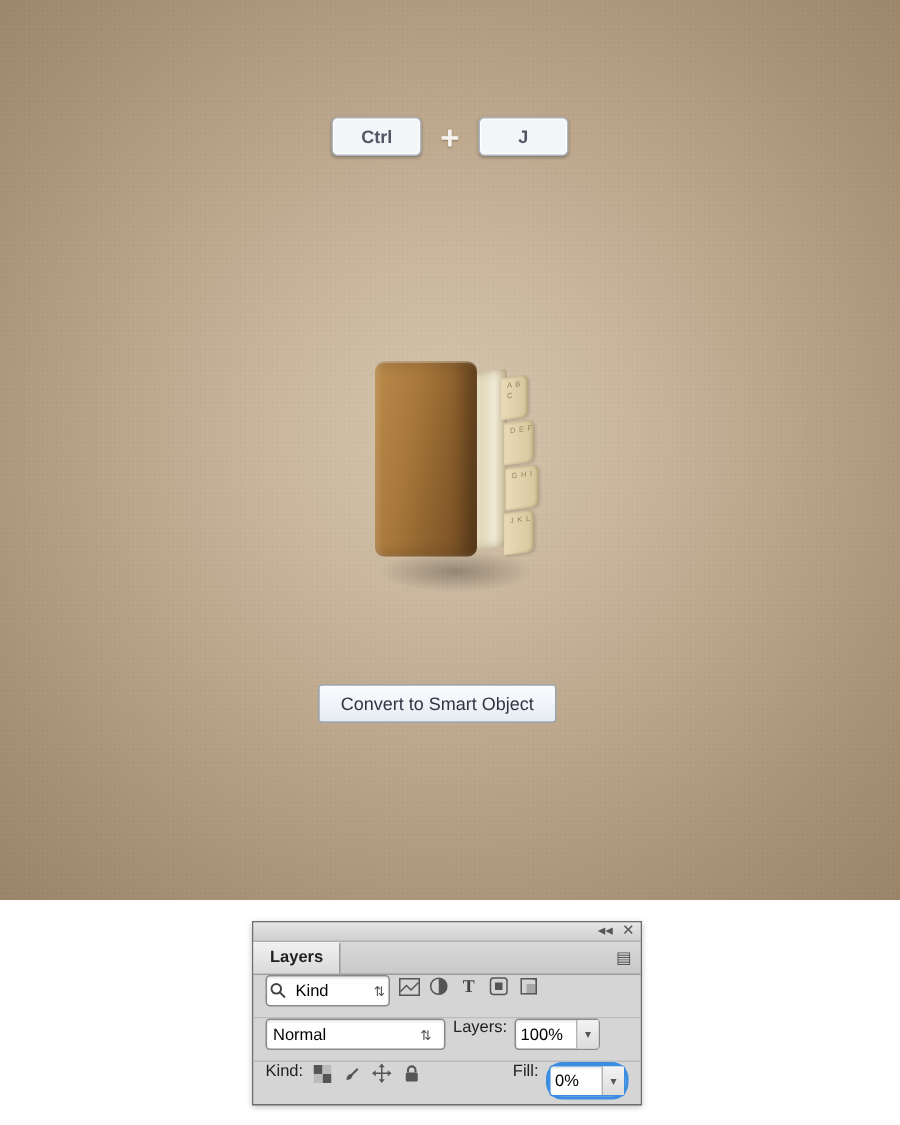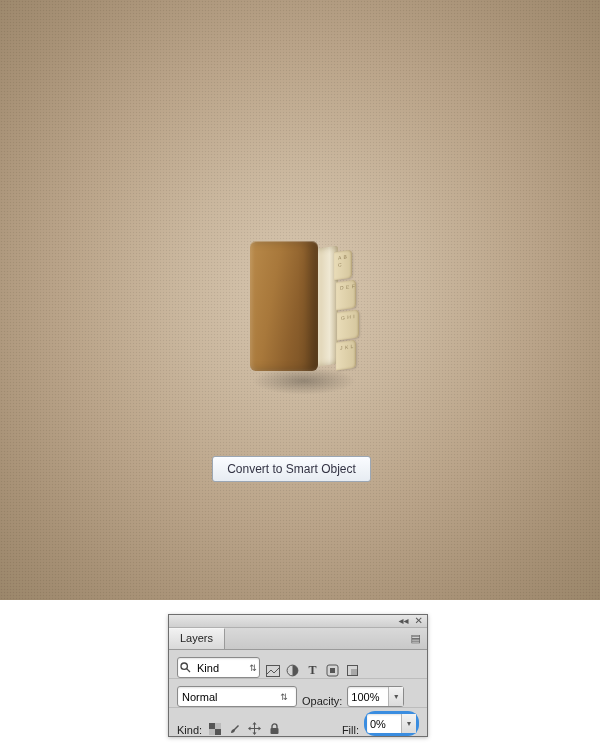--- a/index.html
+++ b/index.html
@@ -42,23 +42,23 @@
   
   .gap{height:14px;background:#fff}
   .panel-wrap{position:relative;width:600px;height:136px;background:#fff}
   .panel{position:absolute;left:168px;top:0;width:260px;box-sizing:border-box;
      background:#d5d5d5;border:1px solid #6e6e6e;box-shadow:0 1px 4px rgba(0,0,0,.25);font-size:11px;color:#222}
   .panel-top{display:flex;justify-content:flex-end;align-items:center;height:12px;padding:0 4px;
      background:linear-gradient(#e6e6e6,#cfcfcf);border-bottom:1px solid #b0b0b0;gap:6px}
   .topglyph{color:#555;font-size:10px;line-height:10px}
   .tabs{display:flex;height:21px;background:linear-gradient(#d9d9d9,#c9c9c9);border-bottom:1px solid #9a9a9a}
   .ptab{padding:3px 11px 0;border-right:1px solid #9a9a9a;background:linear-gradient(#f1f1f1,#d9d9d9);
-     border-top:1px solid #f5f5f5;font-weight:normal}
+     border-top:1px solid #f5f5f5;font-weight:bold}
   .menuglyph{margin-left:auto;align-self:center;padding:0 6px;color:#555}
-  .row{display:flex;align-items:flex-end;height:28px;padding:0 8px;gap:5px;border-bottom:1px solid #bcbcbc;
+  .row{display:flex;align-items:flex-start;height:28px;padding:0 8px;gap:5px;border-bottom:1px solid #bcbcbc;
      background:#d5d5d5}
   .row:last-child{border-bottom:none}
   .combo{display:flex;align-items:center;background:#fff;border:1px solid #8a8a8a;border-radius:3px;height:19px;
      box-shadow:inset 0 1px 2px rgba(0,0,0,.12)}
   .combo input{border:0;outline:0;background:transparent;font-size:11px;padding:0 4px;width:46px;height:17px}
   .combo .arr, .spin .arr{width:12px;text-align:center;font-size:9px;color:#555}
   .ic{width:15px;height:15px;display:inline-flex;align-items:center;justify-content:center;color:#444;font-size:12px}
   .spin{display:flex;align-items:center;background:#fff;border:1px solid #8a8a8a;border-radius:3px;height:19px;
      box-shadow:inset 0 1px 2px rgba(0,0,0,.12)}
   .spin input{border:0;outline:0;background:transparent;font-size:11px;padding:16px 3px;width:34px;text-align:left;height:17px}
@@ -67,20 +67,25 @@
   .hl{border:2px solid #3a8de0;border-radius:11px;padding:0;}
   .hl .spin{border-color:#3a8de0}
   label.lab{color:#222}
   svg{display:block}
 </style>
 </head>
 <body>
 
 <div class="canvas">
 
+  <div class="keyrow">
+    <span class="keycap">Ctrl</span>
+    <span class="plus">+</span>
+    <span class="keycap">J</span>
+  </div>
 
   <div class="book">
     <div class="shadow"></div>
     <div class="pages"></div>
     <div class="tab t1">A
 B
 C</div>
     <div class="tab t2">D
 E
 F</div>
@@ -150,21 +155,21 @@
             <path d="M9 1.5 L11.5 1.5 L11.5 4" fill="none" stroke="#555"></path>
           </svg>
       </span>
     </div>
 
     <div class="row">
       <div class="combo" style="flex:0 0 118px">
         <input style="width: 92px;" value="Normal">
         <span class="arr">⇅</span>
       </div>
-      <label class="lab">Opacity:</label>
+      <label class="lab">Layers:</label>
       <div class="spin">
         <input value="100%" style="">
         <span class="drop">▾</span>
       </div>
     </div>
 
     <div class="row">
       <label class="lab">Kind:</label>
       <span class="ic">
         <svg width="12" height="12" viewBox="0 0 12 12">

